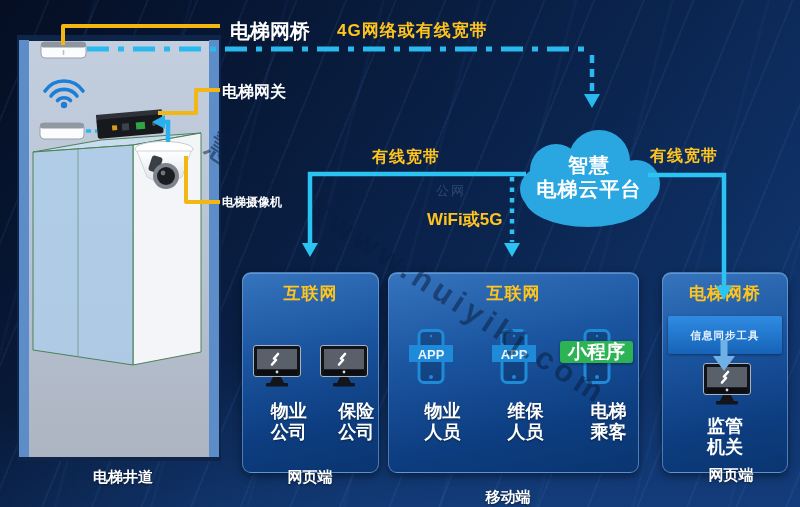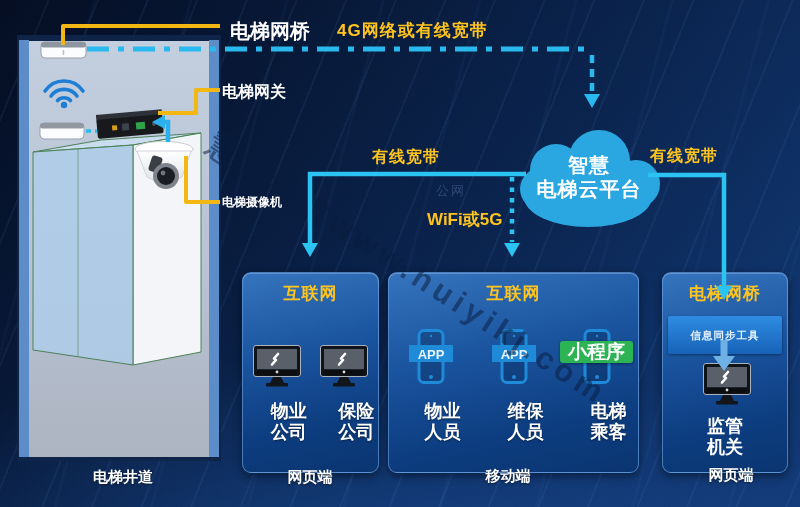--- a/index.html
+++ b/index.html
@@ -293,15 +293,15 @@
   <div class="ylbl" style="left:427px;top:208px;font-size:17px;">WiFi或5G</div>
   <div class="ylbl" style="left:650px;top:146px;font-size:16px;letter-spacing:1px;">有线宽带</div>
 
   <div class="cloud-text">
     <div>智慧</div>
     <div>电梯云平台</div>
   </div>
 
   <div class="caption" style="left:53px;top:468px;">电梯井道</div>
   <div class="caption" style="left:240px;top:468px;">网页端</div>
-  <div class="caption" style="left:438px;top:467px;">移动端</div>
+  <div class="caption" style="left:438px;top:488px;">移动端</div>
   <div class="caption" style="left:661px;top:466px;">网页端</div>
 </div>
 
 </body></html>

